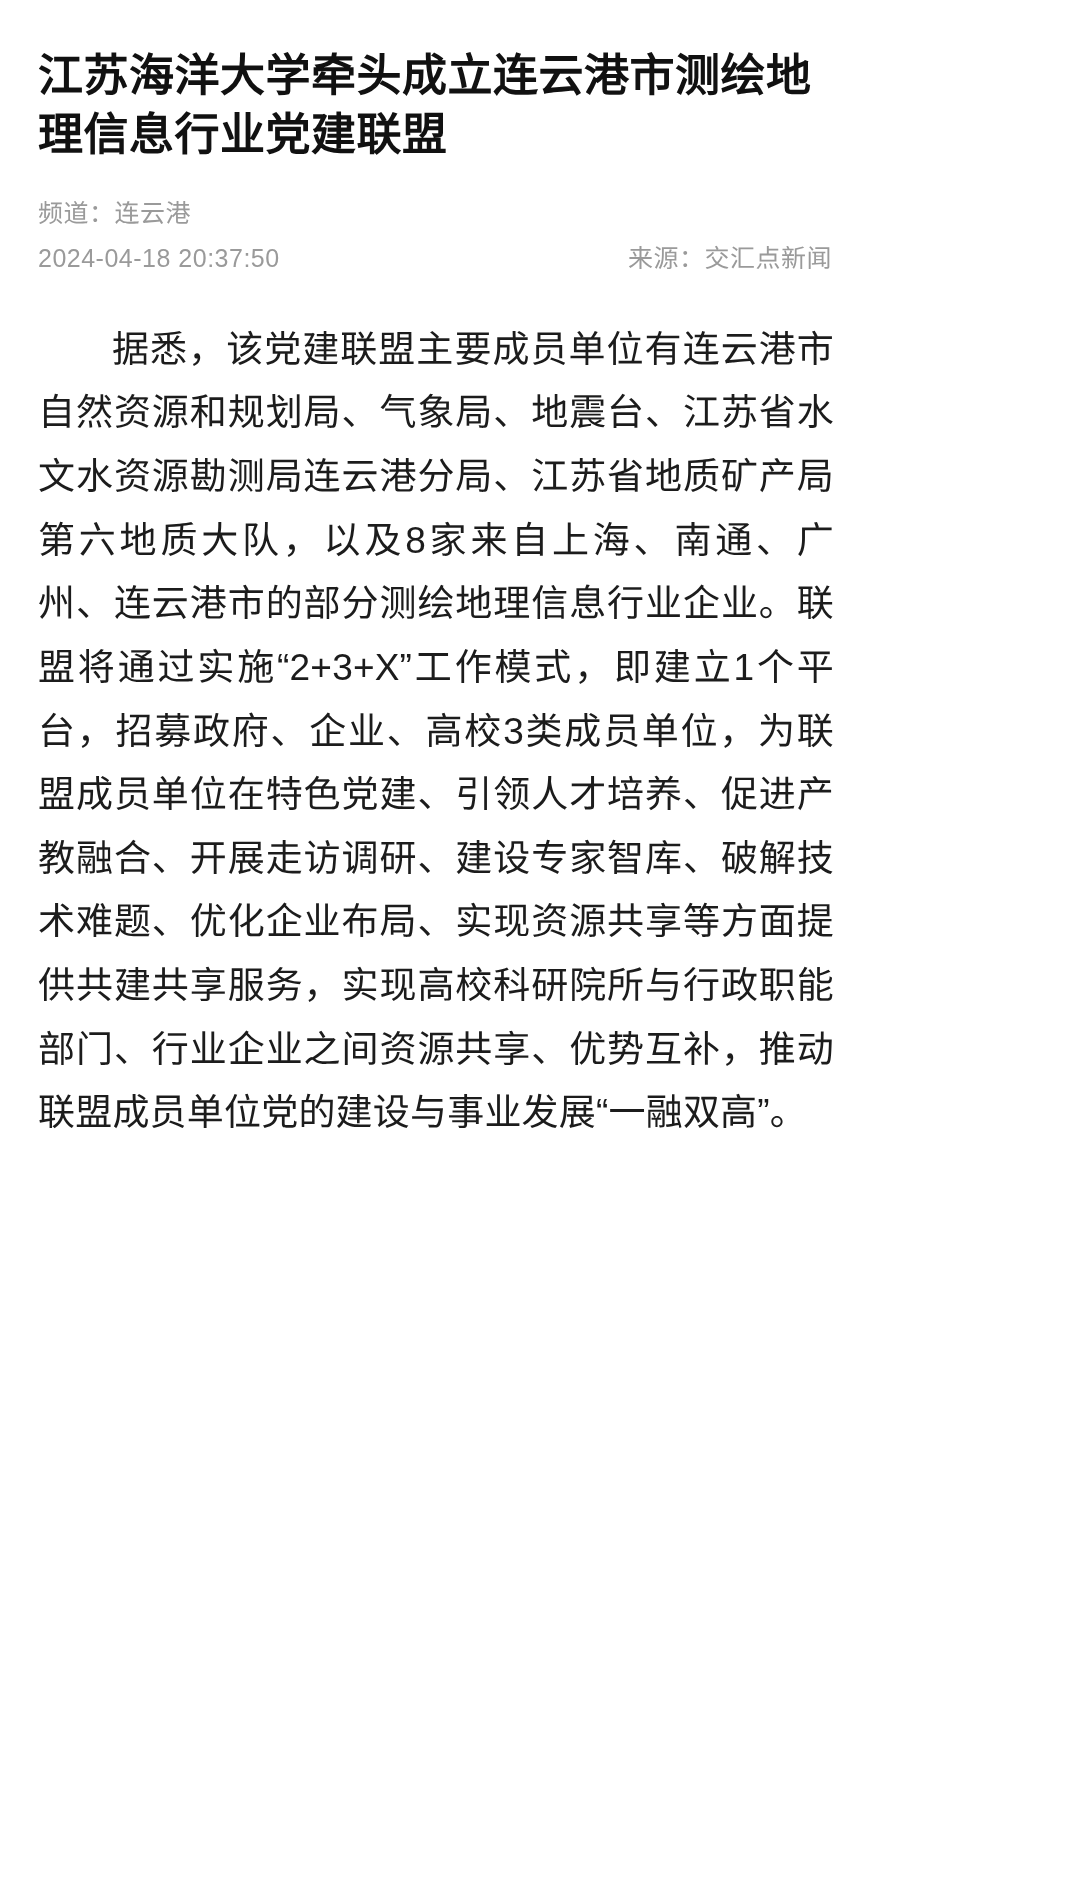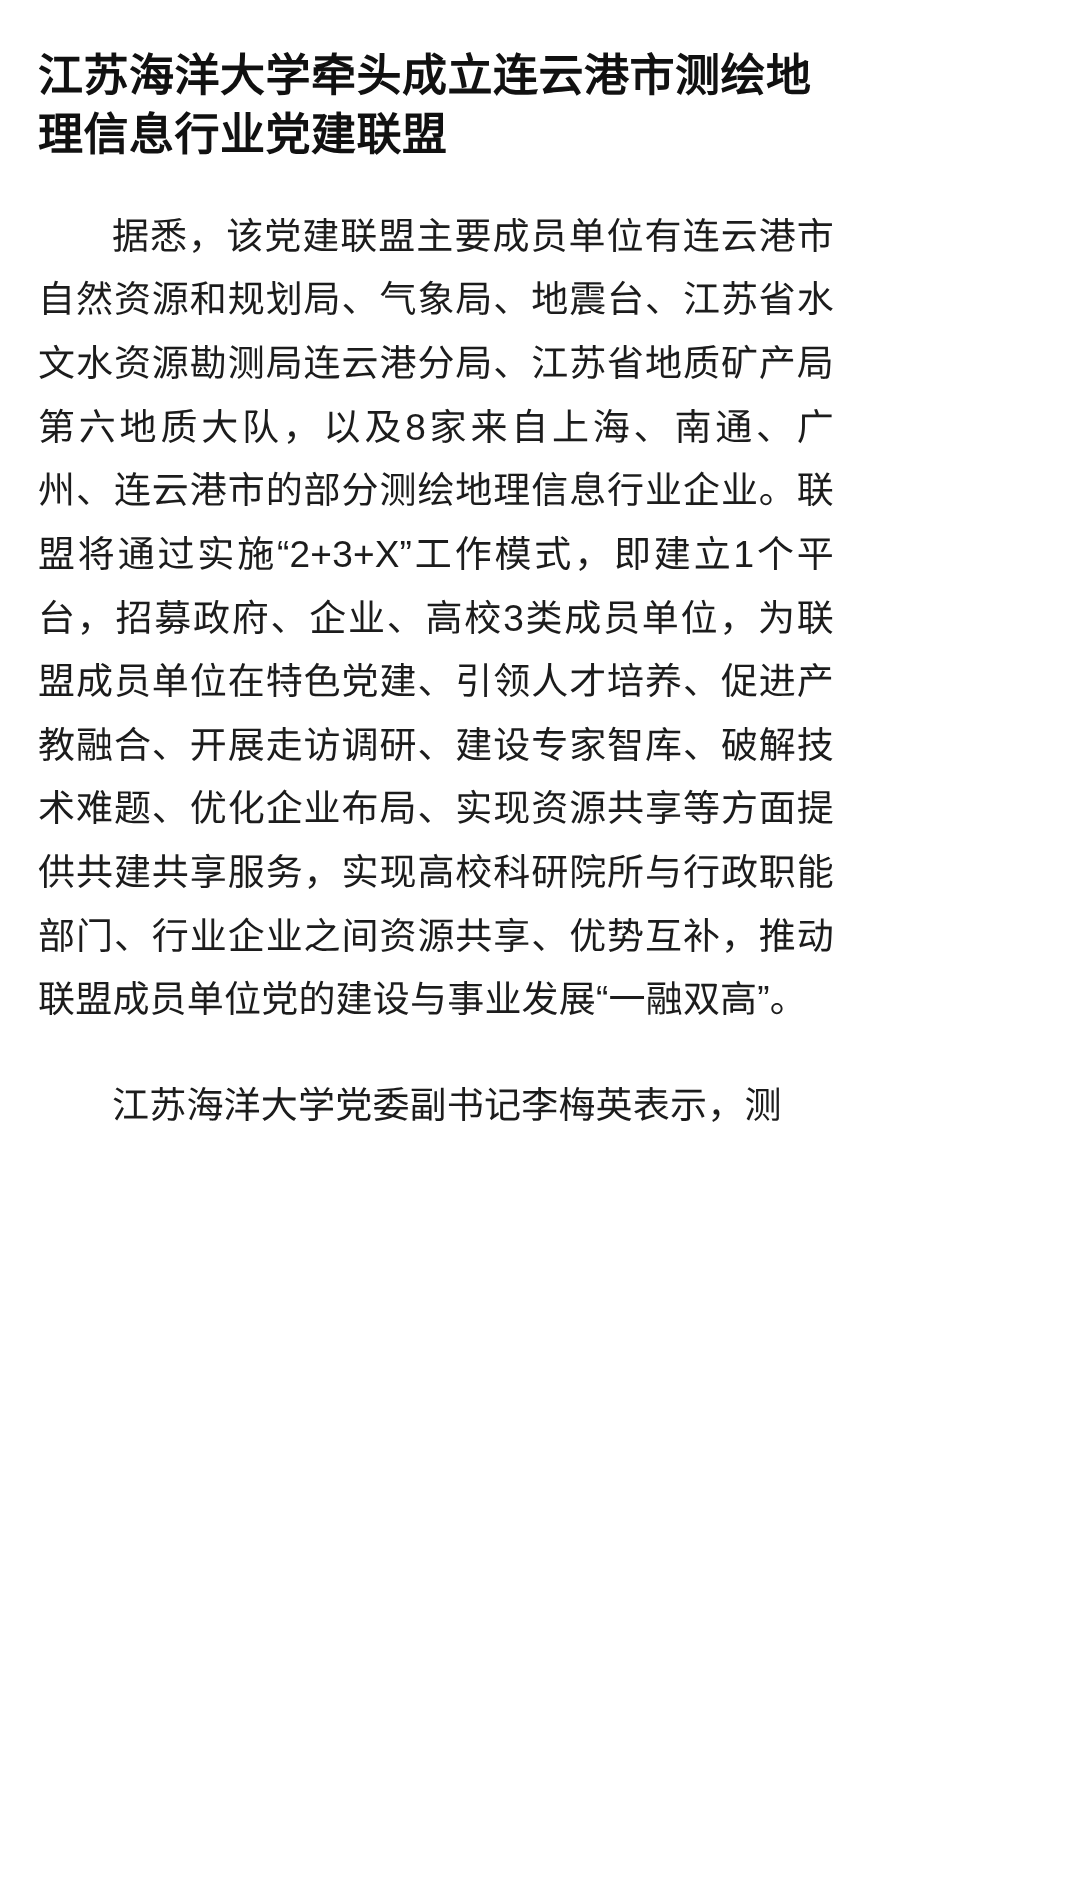--- a/index.html
+++ b/index.html
@@ -74,20 +74,24 @@
   }
 </style>
 </head>
 <body>
 
 <div class="page">
 
   <h1 class="article-title">江苏海洋大学牵头成立连云港市测绘地理信息行业党建联盟</h1>
 
   <div class="meta">
+    <div class="meta-channel">频道：连云港</div>
+    <div class="meta-row">
+      <span class="meta-date">2024-04-18 20:37:50</span>
+      <span class="meta-source">来源：交汇点新闻</span>
+    </div>
   </div>
 
   <div class="article-body">
     <p>据悉，该党建联盟主要成员单位有连云港市自然资源和规划局、气象局、地震台、江苏省水文水资源勘测局连云港分局、江苏省地质矿产局第六地质大队，以及8家来自上海、南通、广州、连云港市的部分测绘地理信息行业企业。联盟将通过实施“2+3+X”工作模式，即建立1个平台，招募政府、企业、高校3类成员单位，为联盟成员单位在特色党建、引领人才培养、促进产教融合、开展走访调研、建设专家智库、破解技术难题、优化企业布局、实现资源共享等方面提供共建共享服务，实现高校科研院所与行政职能部门、行业企业之间资源共享、优势互补，推动联盟成员单位党的建设与事业发展“一融双高”。</p>
-    <p>江苏海洋大学党委副书记李梅英表示，测</p>
   </div>
 
 </div>
 
 </body></html>

